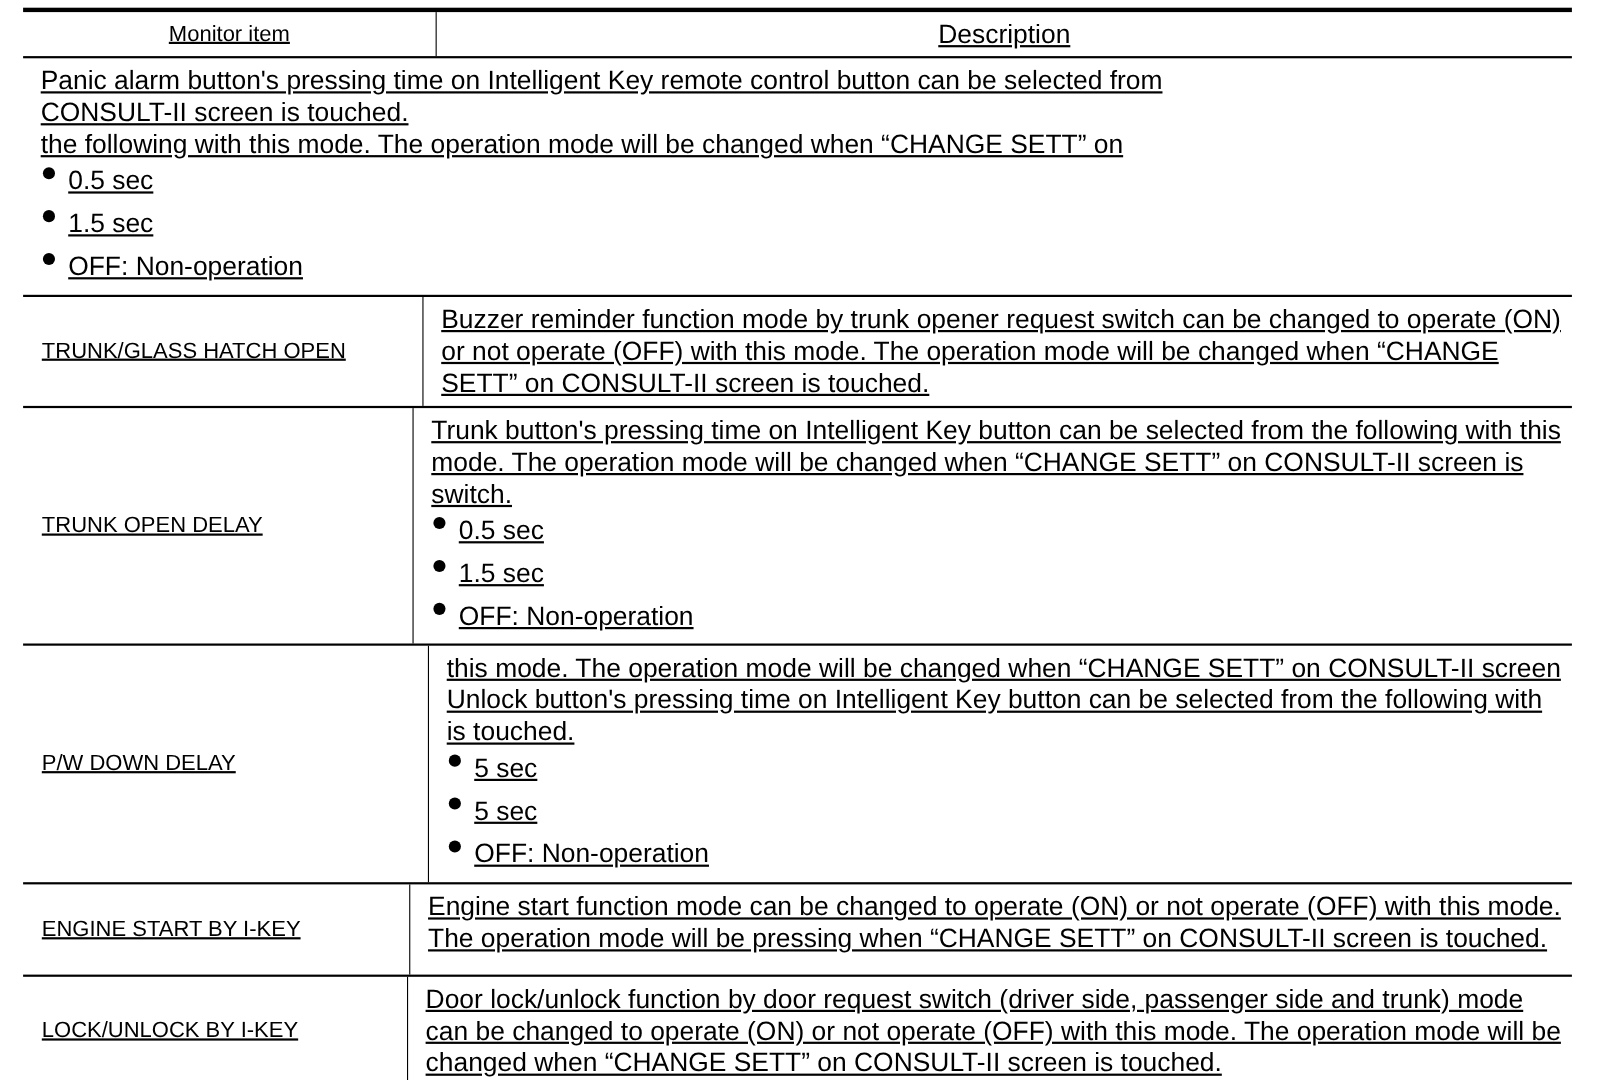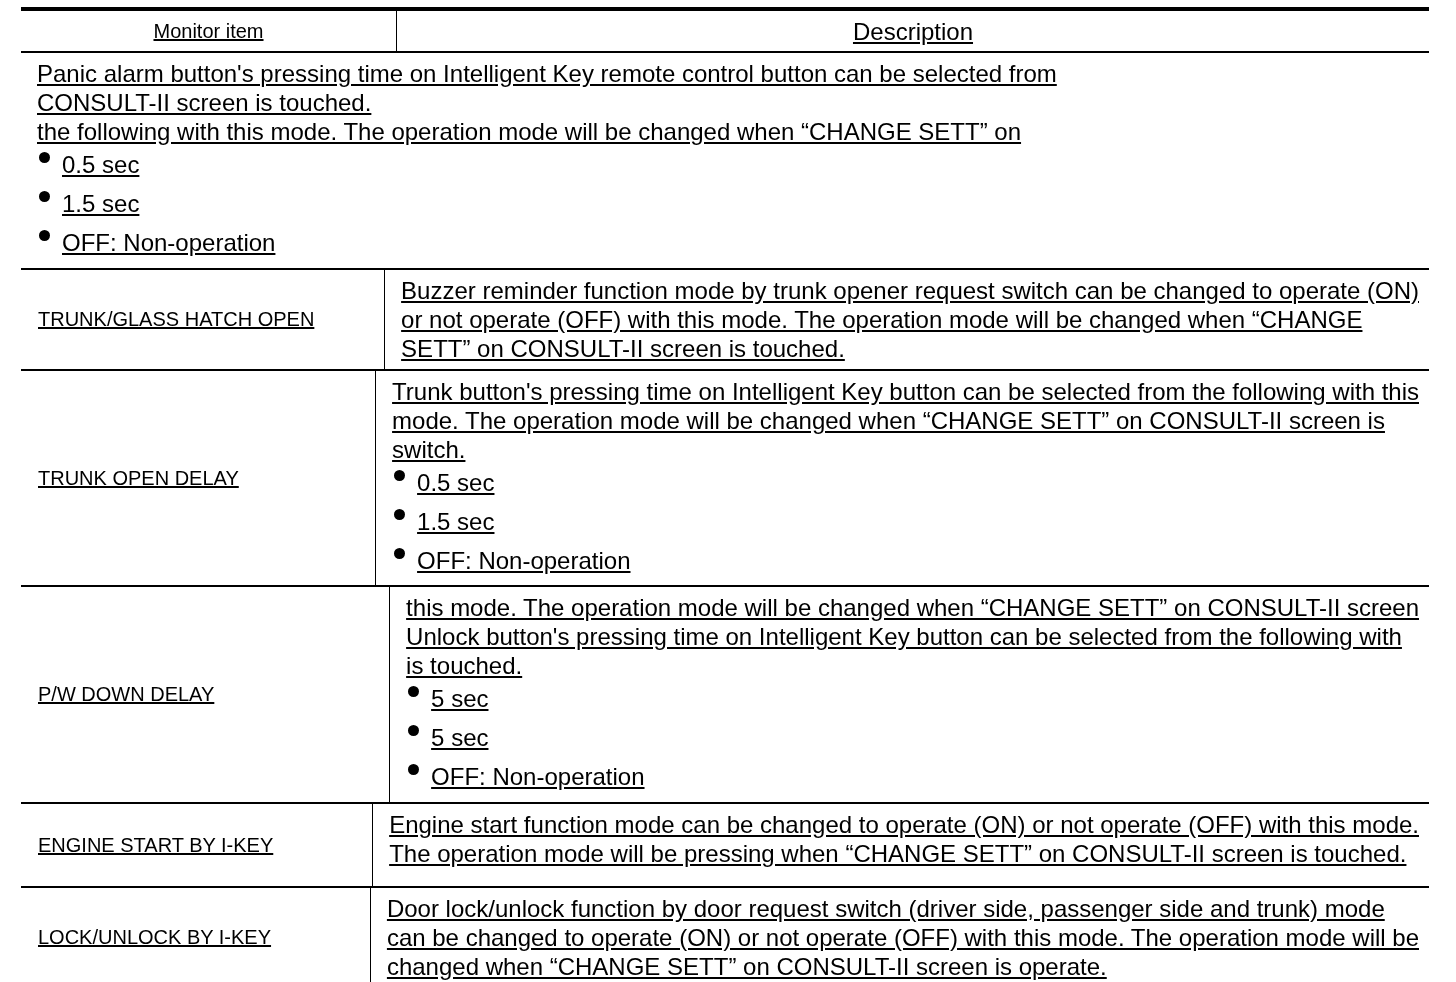--- a/index.html
+++ b/index.html
@@ -106,16 +106,16 @@
       <span class="desc-line">Engine start function mode can be changed to operate (ON) or not operate (OFF) with this mode.</span>
       <span class="desc-line">The operation mode will be pressing when “CHANGE SETT” on CONSULT-II screen is touched.</span>
     </div>
   </div>
 
   <div class="row" style="height:99px">
     <div class="c1">LOCK/UNLOCK BY I-KEY</div>
     <div class="c2">
       <span class="desc-line">Door lock/unlock function by door request switch (driver side, passenger side and trunk) mode</span>
       <span class="desc-line">can be changed to operate (ON) or not operate (OFF) with this mode. The operation mode will be</span>
-      <span class="desc-line">changed when “CHANGE SETT” on CONSULT-II screen is operate.</span>
+      <span class="desc-line">changed when “CHANGE SETT” on CONSULT-II screen is touched.</span>
     </div>
   </div>
 </div>
 
 </body></html>

